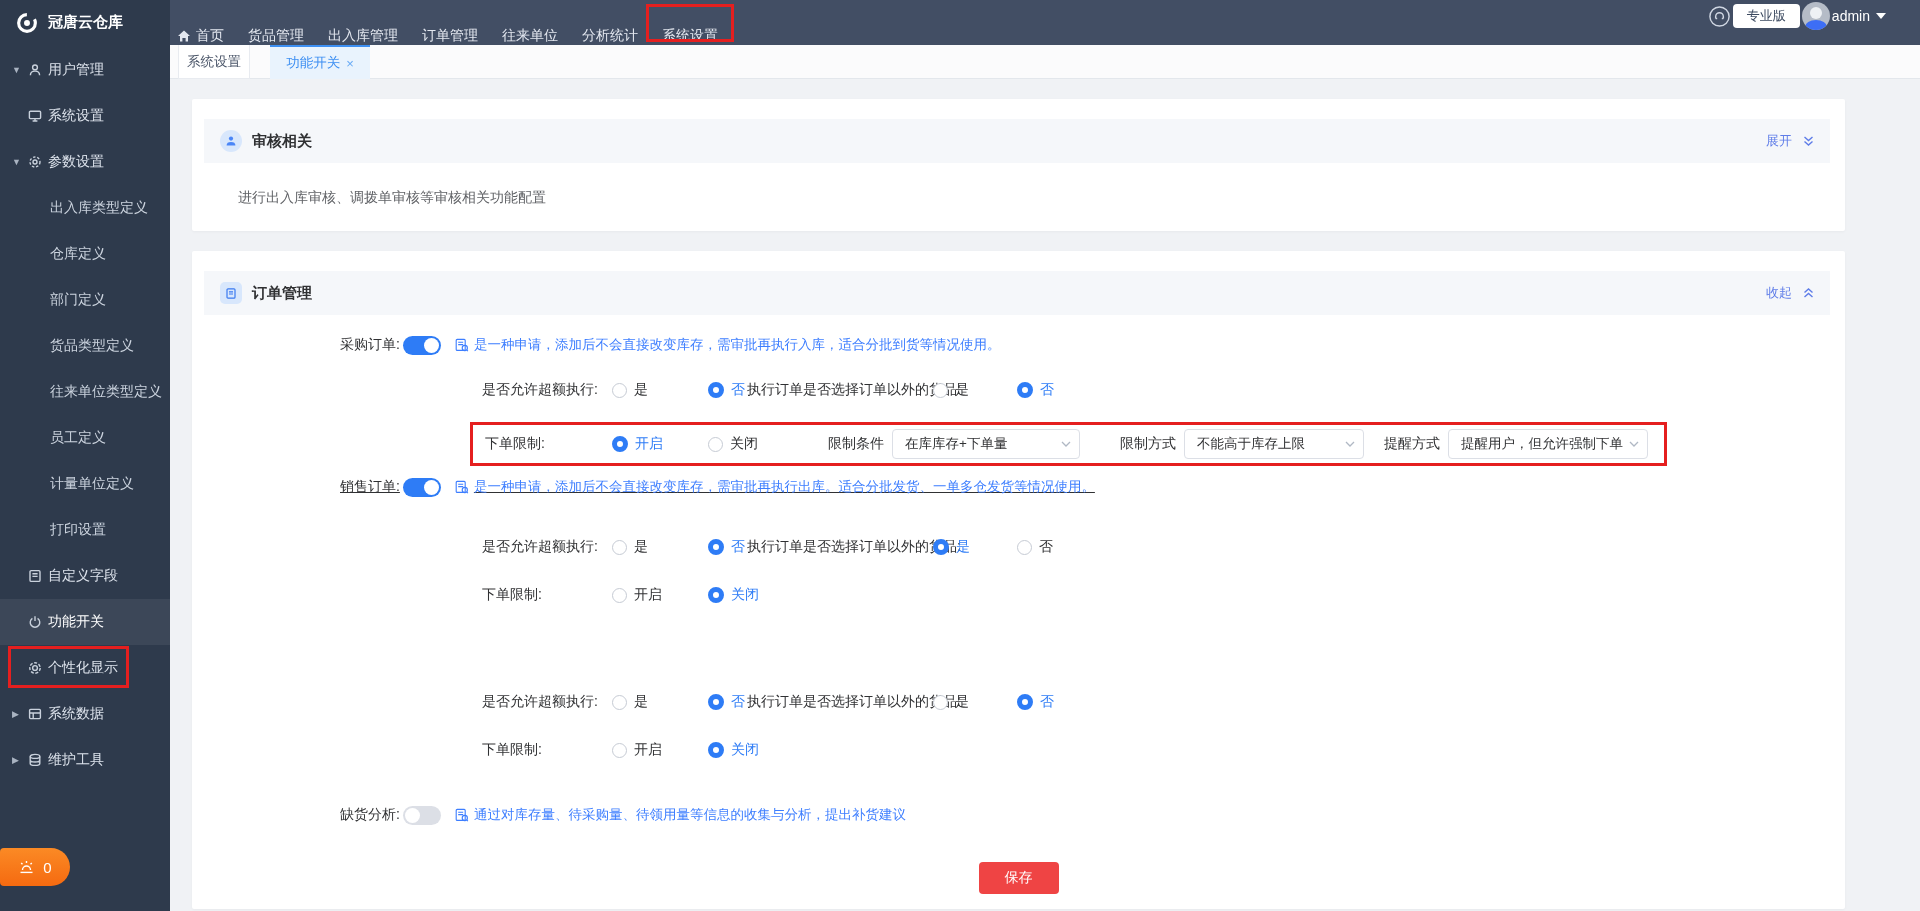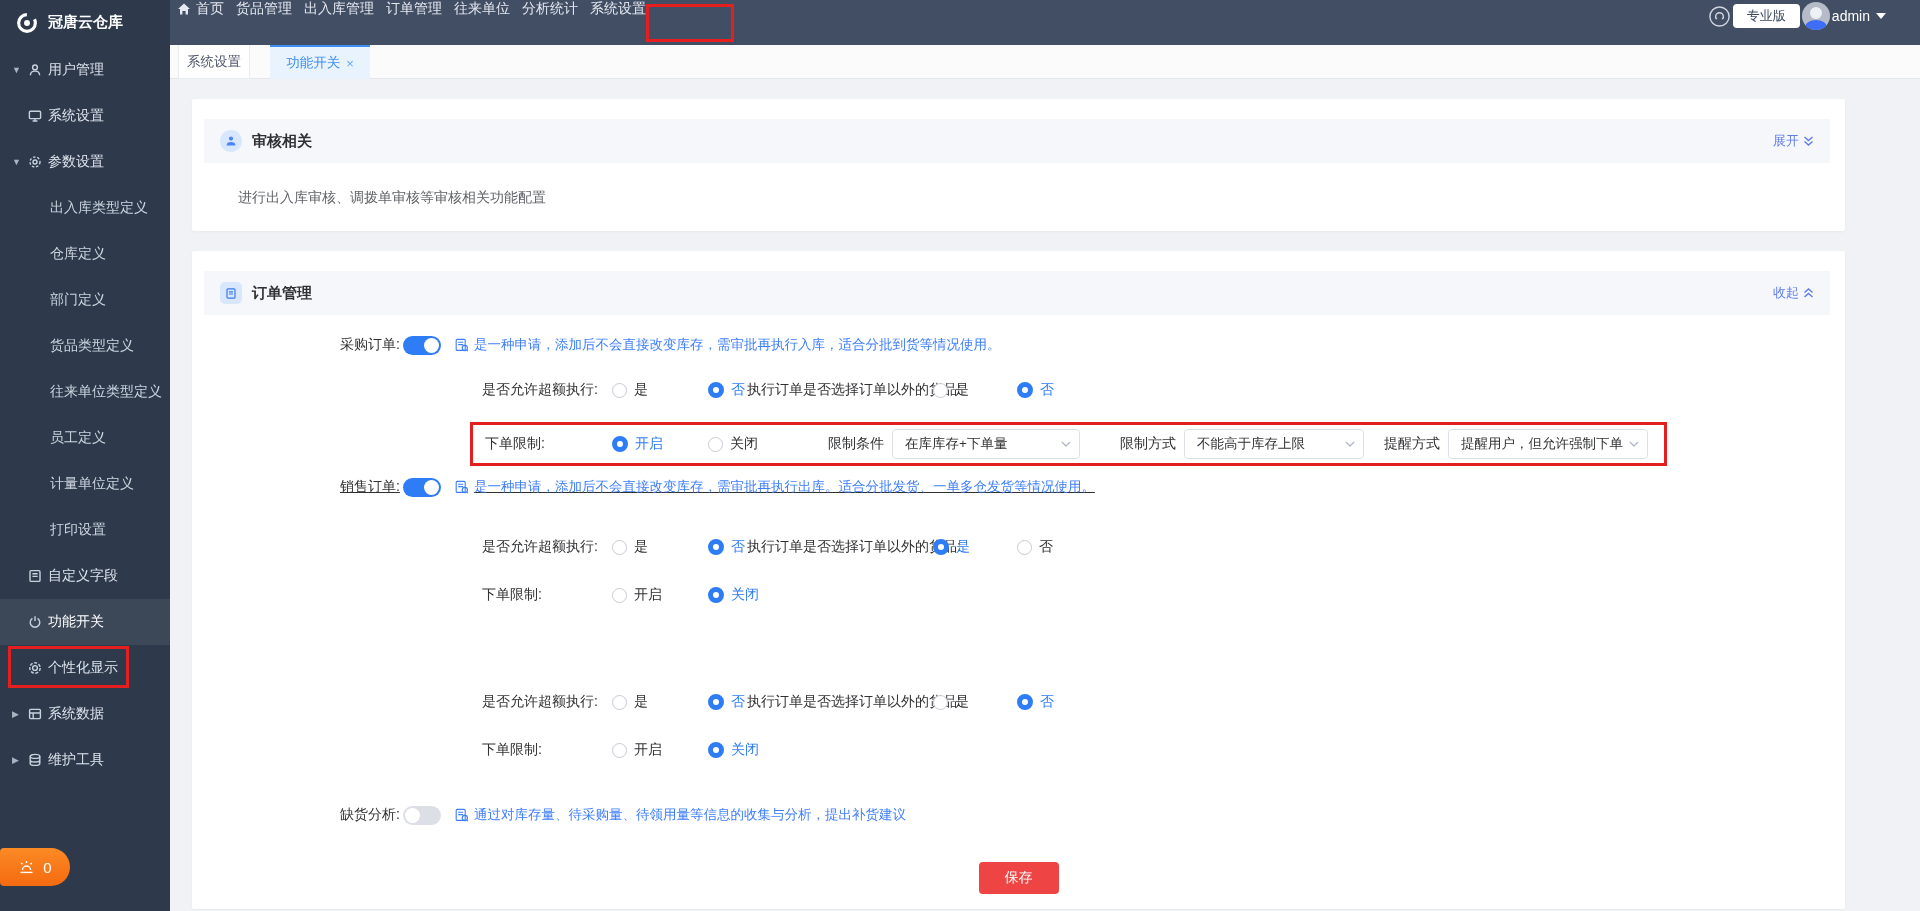--- a/index.html
+++ b/index.html
@@ -7,21 +7,21 @@
   body {
     width:1920px; height:911px; position:relative; overflow:hidden;
     background:#f0f2f5;
     font-family:"Liberation Sans","DejaVu Sans",sans-serif;
     font-size:14px; color:#303133;
   }
   
   .navbar { position:absolute; left:0; top:0; width:1920px; height:45px; background:#424e64; display:flex; align-items:center; }
   .logo-area { position:absolute; left:0; top:0; width:170px; height:45px; background:#2e3a4c; display:flex; align-items:center; padding-left:14px; }
   .logo-text { color:#fff; font-size:15px; font-weight:bold; margin-left:8px; white-space:nowrap; }
-  .nav-menu { position:absolute; left:177px; top:0; height:45px; display:flex; align-items:flex-start; gap:12px; }
+  .nav-menu { position:absolute; left:177px; top:0; height:45px; display:flex; align-items:flex-end; gap:24px; }
   .nav-item { color:#e4e8f0; display:flex; align-items:center; gap:5px; white-space:nowrap; cursor:pointer; }
   .nav-right { position:absolute; right:34px; top:0; height:32px; display:flex; align-items:center; gap:2px;text-align:right; }
   .edition-pill { background:#fff; color:#3c4a60; font-size:13px; border-radius:4px; padding:3px 14px; white-space:nowrap; }
   .avatar { width:28px; height:28px; border-radius:50%; background:#b5bcc7; overflow:hidden; position:relative; }
   .avatar .head { position:absolute; left:8px; top:5px; width:12px; height:12px; border-radius:50%; background:#eef1f4; }
   .avatar .bust { position:absolute; left:3px; top:18px; width:22px; height:14px; border-radius:50%; background:#3d6ef5; }
   .admin-name { color:#fff; display:flex; align-items:center; gap:6px; }
   .caret-down-w { width:0; height:0; border-left:5px solid transparent; border-right:5px solid transparent; border-top:6px solid #fff; }
   
   .sidebar { position:absolute; left:0; top:45px; width:170px; height:866px; background:#2e3a4c; padding-top:2px; }
@@ -45,21 +45,21 @@
   .tab-close { font-size:13px; color:#66a9f5; cursor:pointer; }
   
   .content { position:absolute; left:170px; top:79px; width:1750px; height:832px; }
   .card { position:absolute; left:22px; width:1653px; background:#fff; border-radius:2px; box-shadow:0 1px 3px rgba(0,0,0,0.04); }
   .card-1 { top:20px; height:132px; }
   .card-2 { top:172px; height:658px; }
   .band { position:absolute; left:12px; right:15px; top:20px; height:44px; background:#f5f7fa; display:flex; align-items:center; padding:0 16px; }
   .band-ic { width:22px; height:22px; border-radius:50%; background:#d8e7fc; display:flex; align-items:center; justify-content:center; }
   .band-ic.square { border-radius:5px; }
   .band-title { margin-left:10px; font-size:15px; font-weight:bold; color:#303133; }
-  .band-link { margin-left:auto; color:#5f7de8; font-size:13px; display:flex; align-items:center; gap:4px; cursor:pointer; }
+  .band-link { margin-left:auto; color:#5f7de8; font-size:13px; display:flex; align-items:center; gap:11px; cursor:pointer; }
   .audit-desc { position:absolute; left:46px; top:90px; color:#606266; font-size:14px; white-space:nowrap; }
   
   .crow { position:absolute; height:24px; display:flex; align-items:center; white-space:nowrap; font-size:14px; color:#303133; }
   .sec-label { font-weight:500; margin-right:3px; }
   .desc { display:flex; align-items:center; gap:5px; color:#3d7eff; font-size:13.5px; margin-left:14px; }
   .flabel { display:inline-block; }
   .w130 { width:130px; } .w127 { width:127px; } .w186 { width:186px; }
   .ritem { display:inline-flex; align-items:center; gap:7px; }
   .rw96 { width:96px; } .rw39 { width:39px; } .rw84 { width:84px; } .rw120 { width:120px; }
   .radio { width:15px; height:15px; border-radius:50%; border:1px solid #c6cbd4; background:#fff; flex-shrink:0; }

